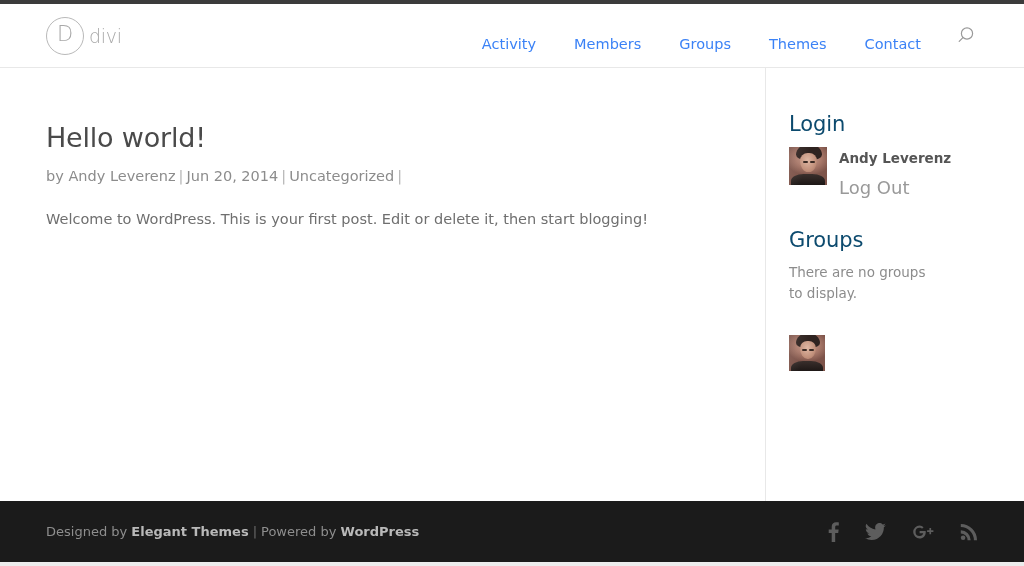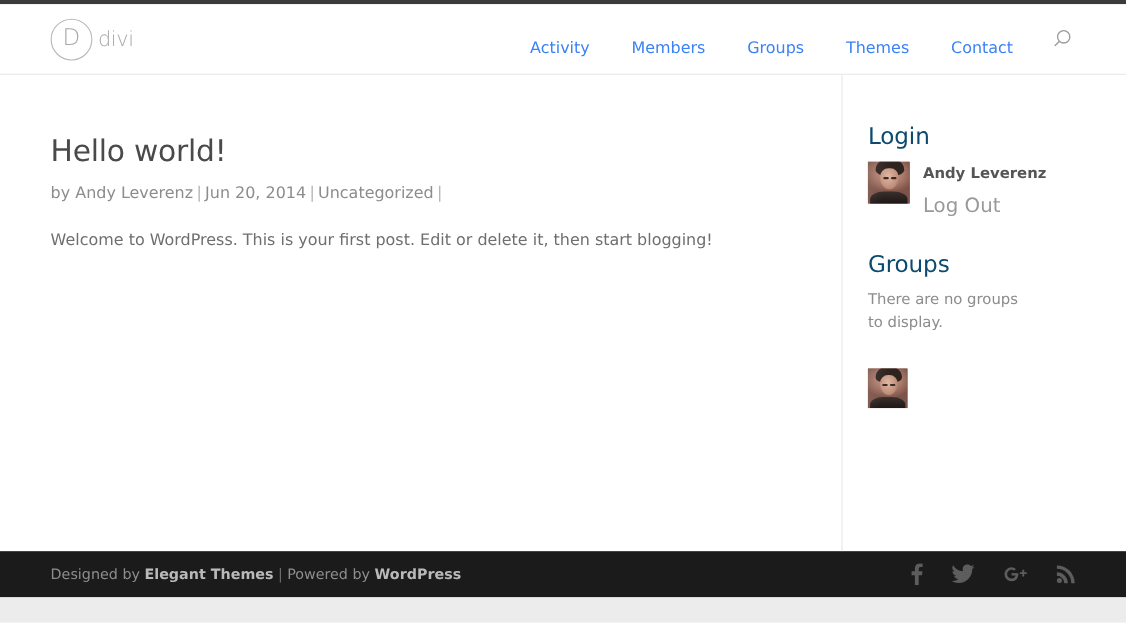--- a/index.html
+++ b/index.html
@@ -246,21 +246,21 @@
   }
   .avatar .sheen {
     position: absolute; inset: 0;
     background: linear-gradient(105deg, rgba(255,255,255,0.10) 0%, rgba(255,255,255,0) 45%);
   }
 
   .avatar.sm { width: 36px; height: 36px; flex: 0 0 36px; }
 
   
   .site-footer {
-    height: 42px;
+    height: 61px;
     background: #1b1b1b;
     display: flex;
     align-items: center;
     justify-content: space-between;
     padding: 16px 46px;
   }
   .footer-credit {
     font-size: 13px;
     color: #8e8e8e;
   }

